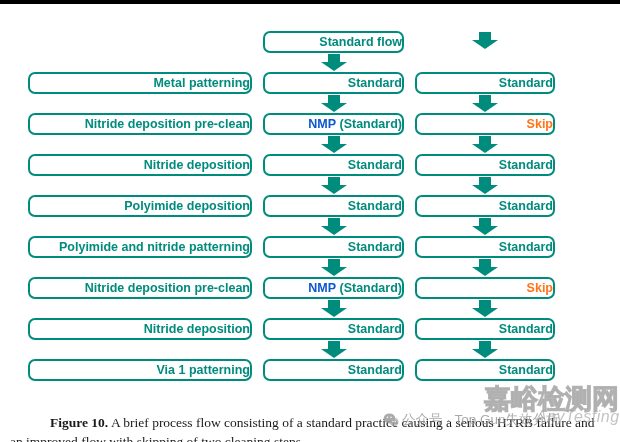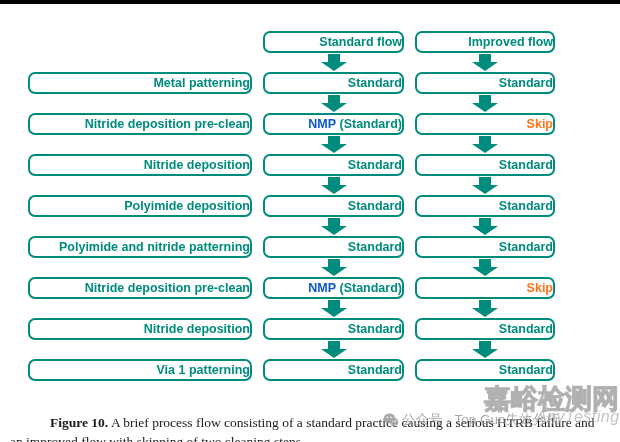--- a/index.html
+++ b/index.html
@@ -187,23 +187,20 @@
     <div class="step">
       <div class="box">
           <span class="em"></span>
           <span>Standard</span>
         </div>
     </div>
   </div>
 
   <div class="col" id="col-improved">
     <div class="step">
-      <div class="box">
-          <span>Improved flow</span>
-        </div>
       <div class="arrow">
           <i class="stem"></i>
           <i class="head"></i>
         </div>
     </div>
     <div class="step">
       <div class="box">
           <span>Standard</span>
         </div>
       <div class="arrow">

